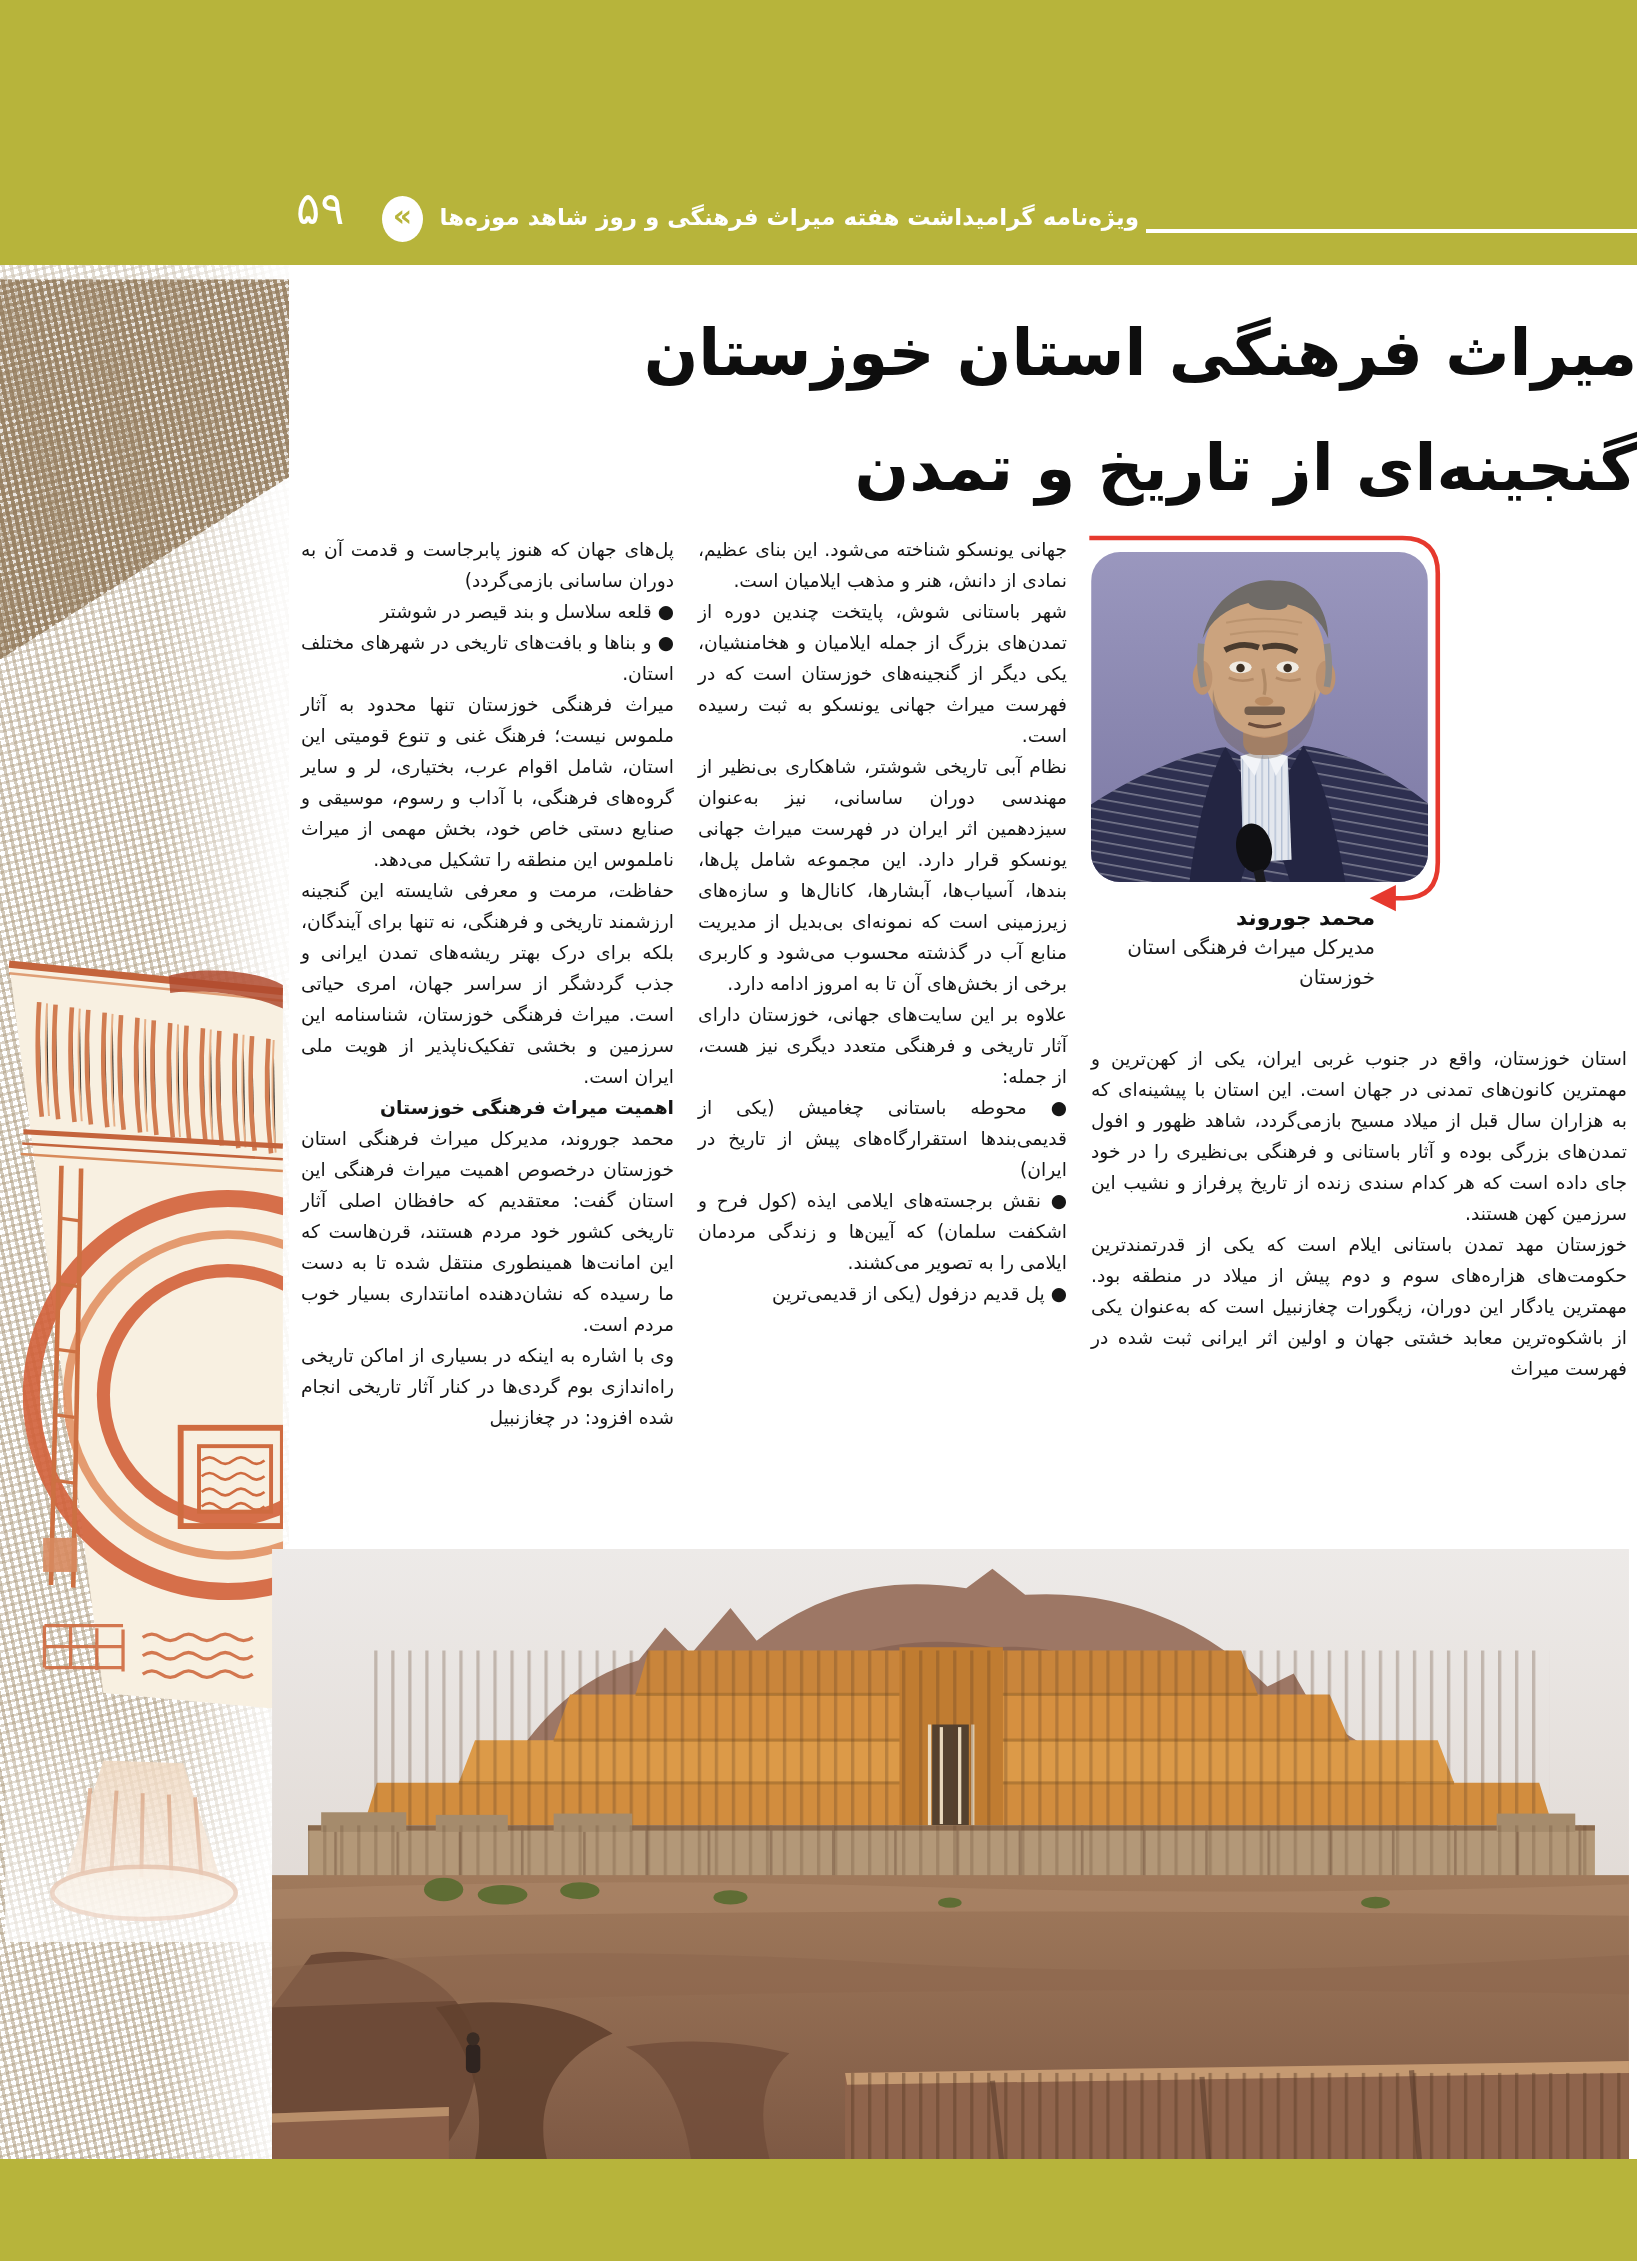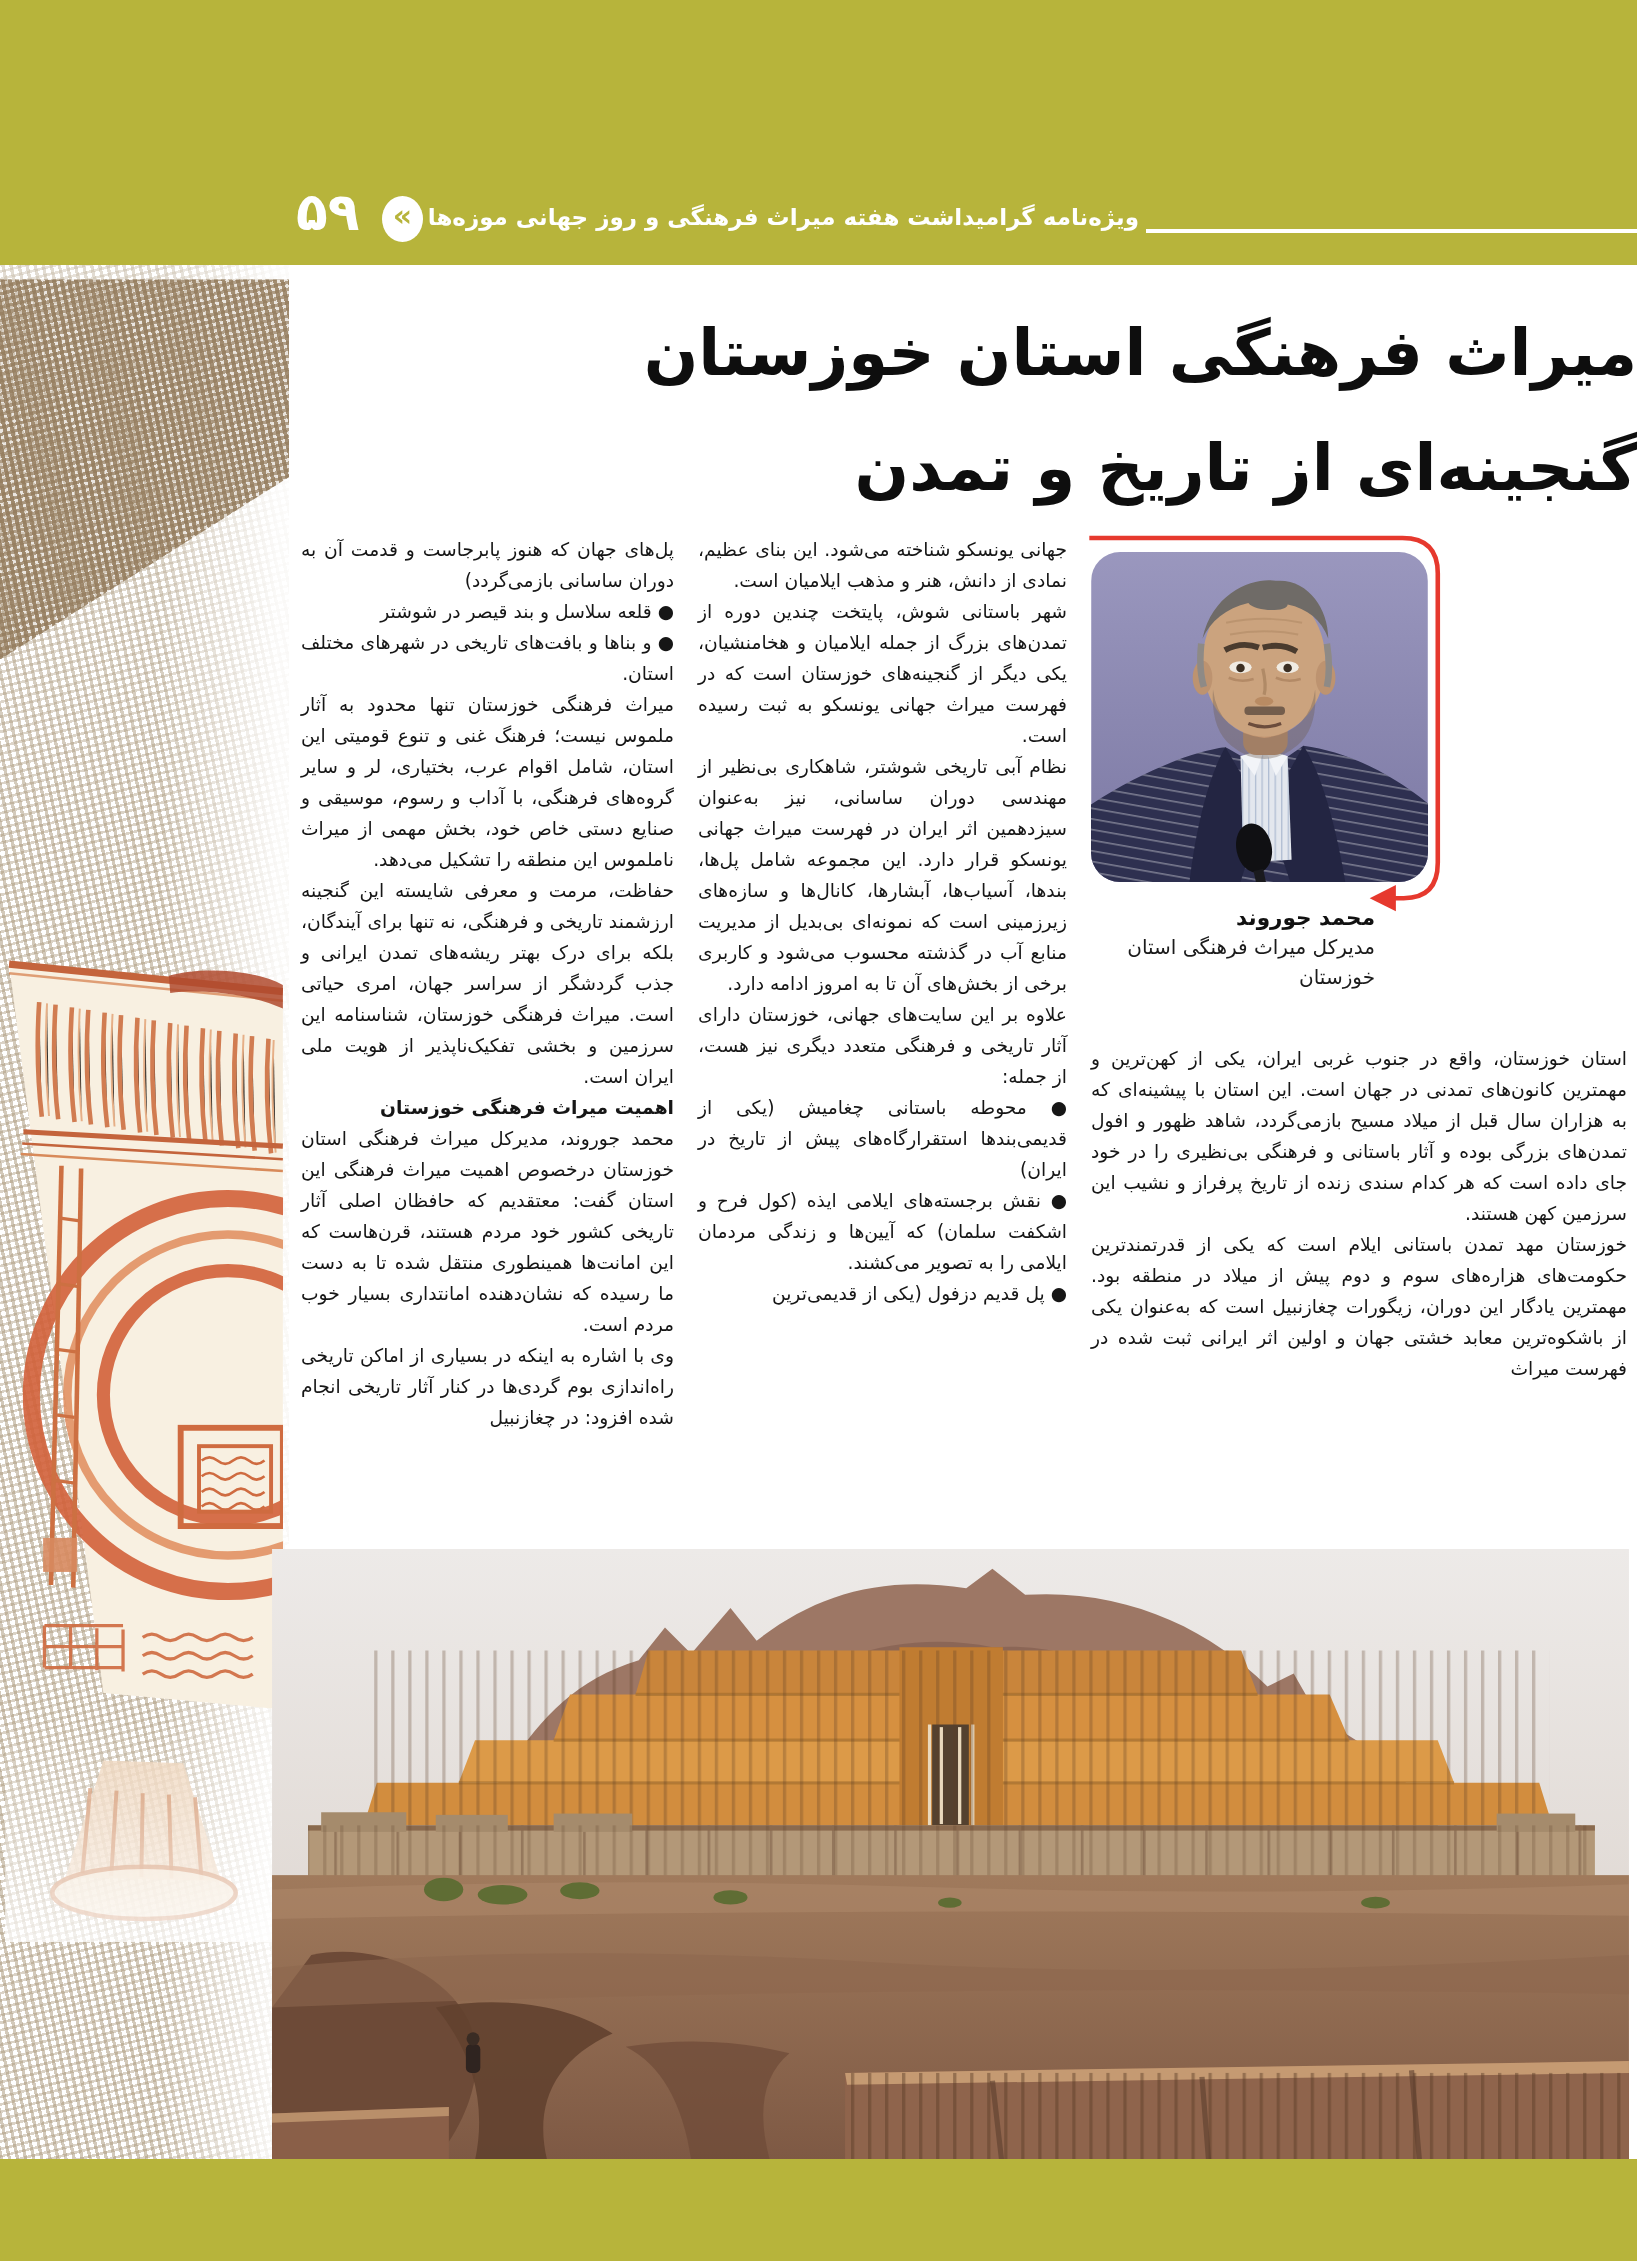--- a/index.html
+++ b/index.html
@@ -2,21 +2,21 @@
 <html lang="fa" style="font-size:10.5px"><head>
 <meta charset="utf-8">
 <style>
   html,body{margin:0;padding:0;}
   body{
     width:1637px;height:2261px;position:relative;overflow:hidden;
     background:#ffffff;font-family:"DejaVu Sans",sans-serif;color:#161616;
   }
   
   .header-band{position:absolute;left:0;top:0;width:1637px;height:265px;background:#b7b43b;}
-  .page-number{position:absolute;left:296px;top:186px;color:#fff;font-size:52px;font-weight:bold;line-height:1;}
+  .page-number{position:absolute;left:296px;top:186px;color:#fff;font-size:45px;font-weight:normal;line-height:1;}
   .oval-badge{position:absolute;left:382px;top:196px;width:41px;height:46px;background:#fff;border-radius:50%;
     display:flex;align-items:center;justify-content:center;}
   .oval-badge span{color:#b7b43b;font-size:30px;font-weight:bold;line-height:1;transform:translateY(-2.6px);}
   .header-title{position:absolute;right:498px;top:204px;direction:rtl;color:#fff;font-size:23px;font-weight:bold;white-space:nowrap;}
   .header-rule{position:absolute;left:1146px;right:0;top:229px;height:3.9px;background:#fff;}
   
   .footer-band{position:absolute;left:0;bottom:0;width:1637px;height:102px;background:#b7b43b;}
   
   .art-strip{position:absolute;left:0;top:265px;width:289px;height:1895px;overflow:hidden;}
   .mesh{position:absolute;inset:0;
@@ -54,21 +54,21 @@
   .zig-photo{position:absolute;left:272px;top:1549px;width:1357px;height:611px;overflow:hidden;}
 </style>
 </head>
 <body>
 
 <div class="header-band">
   <div class="page-number">۵۹</div>
   <div class="oval-badge">
     <span>«</span>
   </div>
-  <div class="header-title">ویژه‌نامه گرامیداشت هفته میراث فرهنگی و روز جهانی موزه‌ها</div>
+  <div class="header-title">ویژه‌نامه گرامیداشت هفته میراث فرهنگی و روز شاهد موزه‌ها</div>
   <div class="header-rule"></div>
 </div>
 
 <div class="art-strip">
   <div class="mesh"></div>
   <div class="mesh-dense"></div>
   <svg class="beaker" viewBox="0 0 424 1545">
 
     <polygon points="6,52 424,92 424,1190 150,1165" fill="#f8f0e1"></polygon>
 

